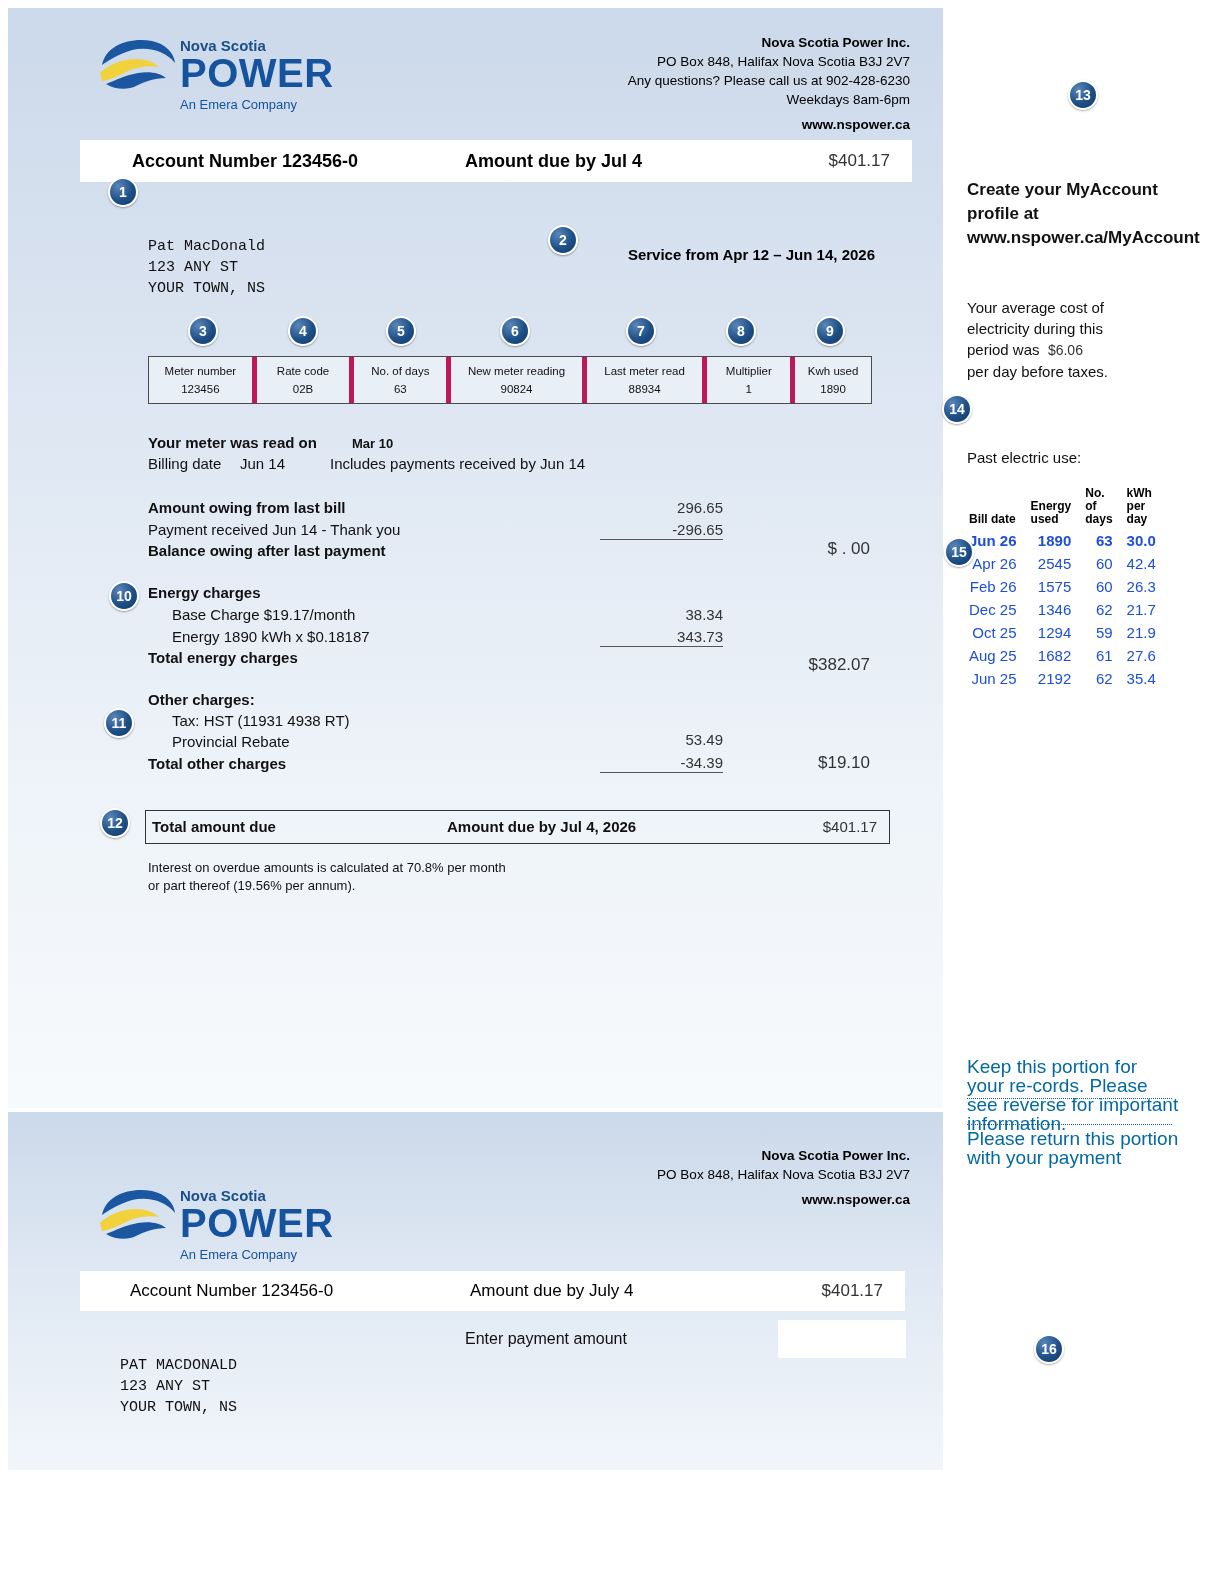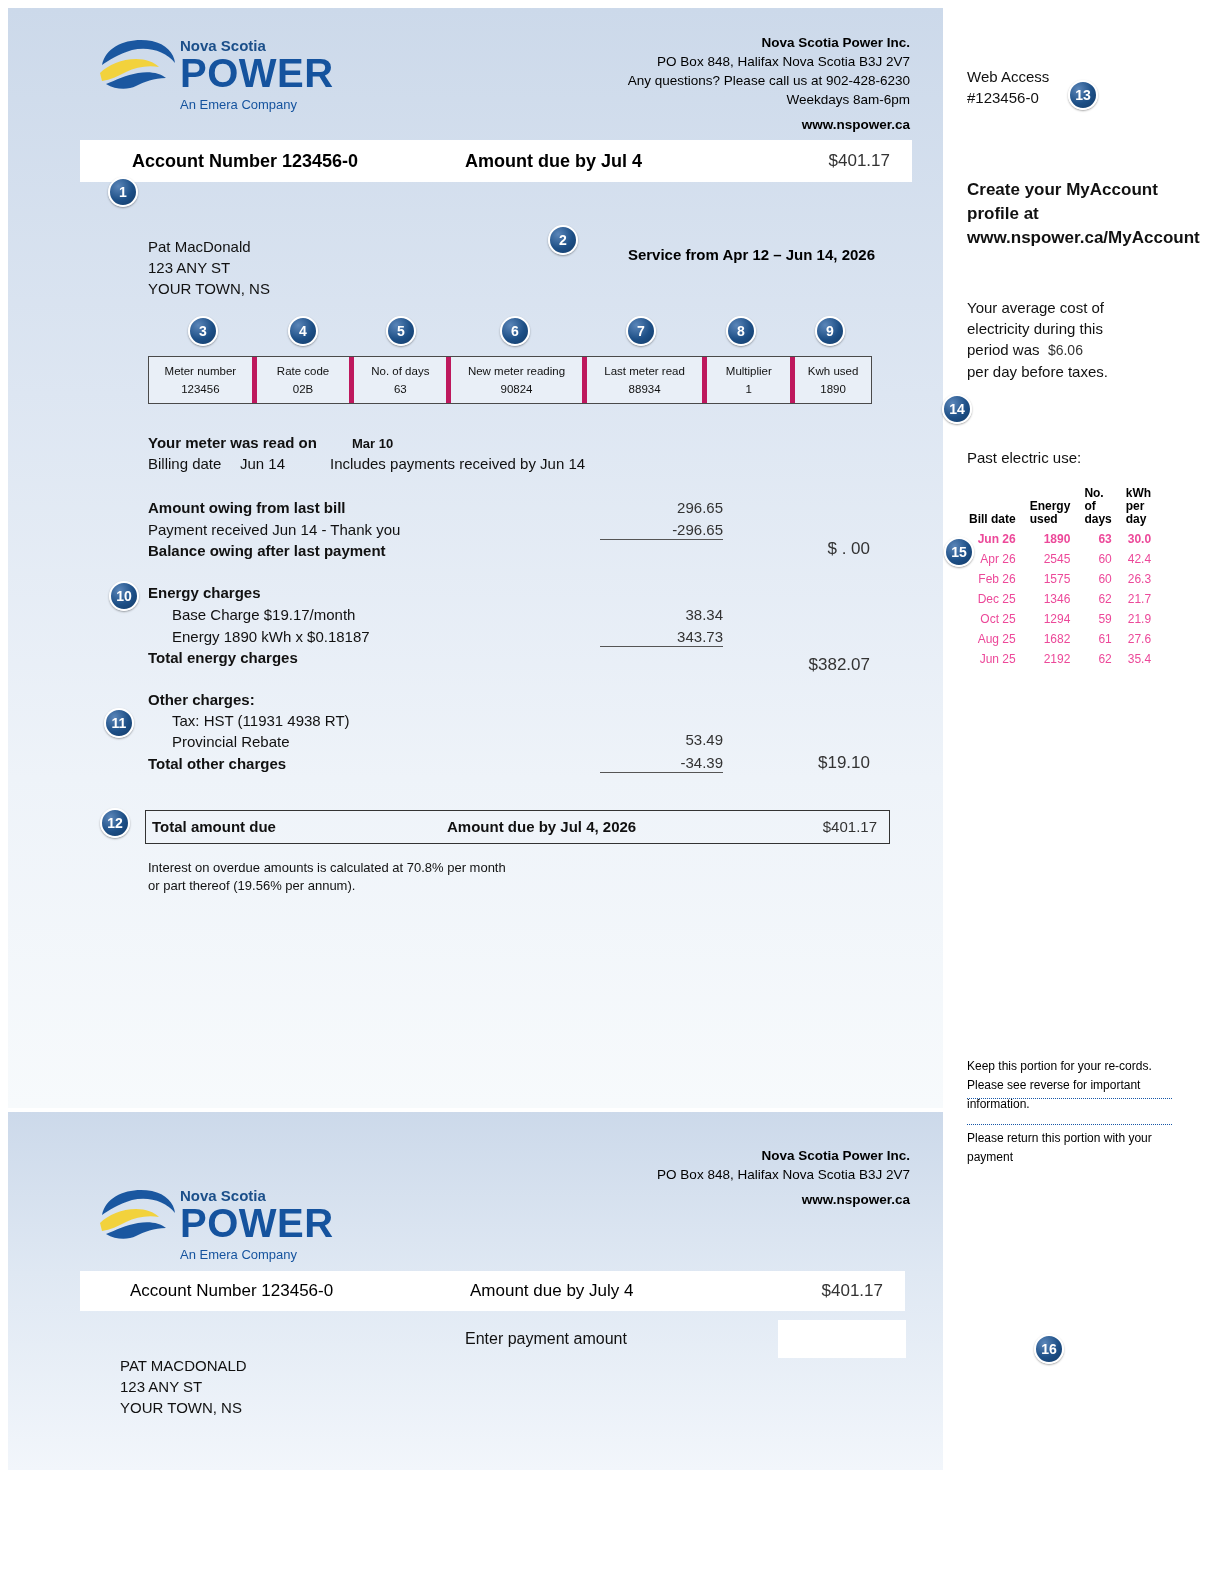--- a/index.html
+++ b/index.html
@@ -44,21 +44,21 @@
   .hdr-right { position:absolute; text-align:right; font-size:13.5px; color:#000; line-height:19px; }
   .hdr-right .b { font-weight:bold; }
 
   .acct-bar {
     position:absolute; background:#ffffff; display:flex; align-items:center;
   }
   .acct-bar .a1 { font-size:18px; font-weight:bold; }
   .acct-bar .a2 { font-size:18px; font-weight:bold; }
   .acct-bar .a3 { font-size:17px; color:#333; }
 
-  .addr { position:absolute; font-size:15px; line-height:21px; color:#111; }
+  .addr { position:absolute; font-size:15px; line-height:21px; color:#111;font-family:Liberation Mono, monospace; }
   .dom { position:absolute; text-align:right; font-size:15px; font-weight:bold; line-height:22px; }
 
   
   .meter-table { position:absolute; display:flex; border:1px solid #4a4a4a; background:#e9eff7; }
   .meter-cell { border-right:5px solid #be185d; text-align:center; padding:8px 4px 8px; font-size:11.5px; color:#111; }
   .meter-cell:last-child { border-right:none; }
   .meter-cell .v { margin-top:6px; font-size:11.5px; }
 
   
   .t { position:absolute; font-size:15px; color:#111; }
@@ -79,26 +79,26 @@
     background:radial-gradient(circle at 32% 28%, #5b86b9 0%, #1d4f86 55%, #123a66 100%);
     border:2px solid #ffffff;
     box-shadow:0 1px 2px rgba(0,0,0,.35);
     color:#fff; font-size:14px; font-weight:bold;
     display:flex; align-items:center; justify-content:center;
   }
 
   
   .rc-t { position:absolute; font-size:15px; color:#111; line-height:21px; }
   .rc-it { font-weight:bold; font-size:17px; line-height:24px; }
-  .rc-blue { color:#000000; font-size:12px; line-height:19px; }
+  .rc-blue { color:#0369a1; font-size:19px; line-height:19px; }
 
   .past-table { position:absolute; font-size:13px; }
   .past-table table { border-collapse:collapse; }
   .past-table th { font-size:12px; font-weight:bold; padding:1px 7px 3px; vertical-align:bottom; text-align:left; line-height:13px; }
-  .past-table td { padding:3px 7px; text-align:right; font-size:12px; color:#ec4899; }
+  .past-table td { padding:3px 7px; text-align:right; font-size:15px; color:#1d4ed8; }
   .past-table tr.first td { font-weight:bold; }
 
   .dotted { border-top:1px dotted #1657a8; width:205px; position:absolute; }
 
   
   .stub-acct { position:absolute; background:#fff; display:flex; align-items:center; }
   .pay-box { position:absolute; background:#fff; border:none; }
 </style>
 </head>
 <body>
@@ -208,24 +208,20 @@
   <div class="big" style="left:740px; top:753px; width:130px;">$19.10</div>
 
   <div class="total-box" style="left:145px; top:810px; width:745px; height:34px;"></div>
   <div class="t b" style="left:152px; top:818px;">Total amount due</div>
   <div class="t b" style="left:447px; top:818px;">Amount due by Jul 4, 2026</div>
   <div class="num" style="left:752px; top:818px; width:125px;">$401.17</div>
 
   <div class="t s" style="left:148px; top:860px;">Interest on overdue amounts is calculated at 70.8% per month</div>
   <div class="t s" style="left:148px; top:878px;">or part thereof (19.56% per annum).</div>
 
-  <div class="rc-t" style="left:967px; top:66px; width:230px;">
-    <div>Web Access</div>
-    <div>#123456-0</div>
-  </div>
 
   <div class="rc-t rc-it" style="left:967px; top:178px; width:240px;">Create your MyAccount profile at www.nspower.ca/MyAccount</div>
 
   <div class="rc-t" style="left:967px; top:297px; width:230px;">
     <div>Your average cost of</div>
     <div>electricity during this</div>
     <div><span>period was</span>&nbsp; <span style="font-size:14px;color:#333;">$6.06</span></div>
     <div>per day before taxes.</div>
   </div>
 

